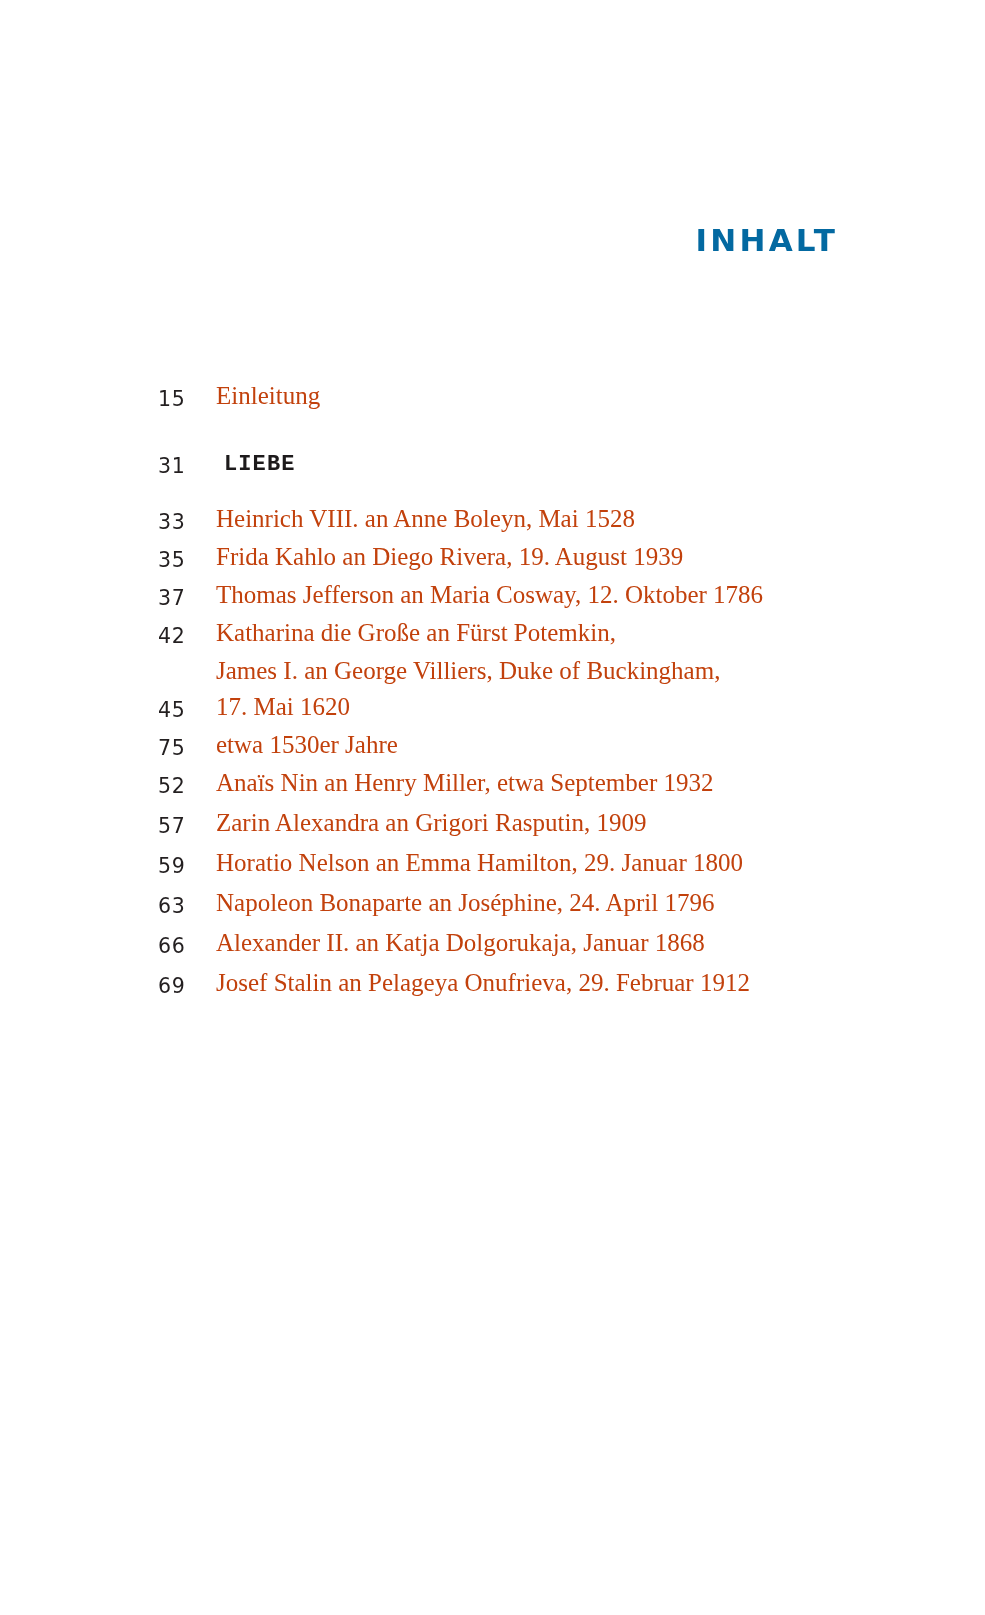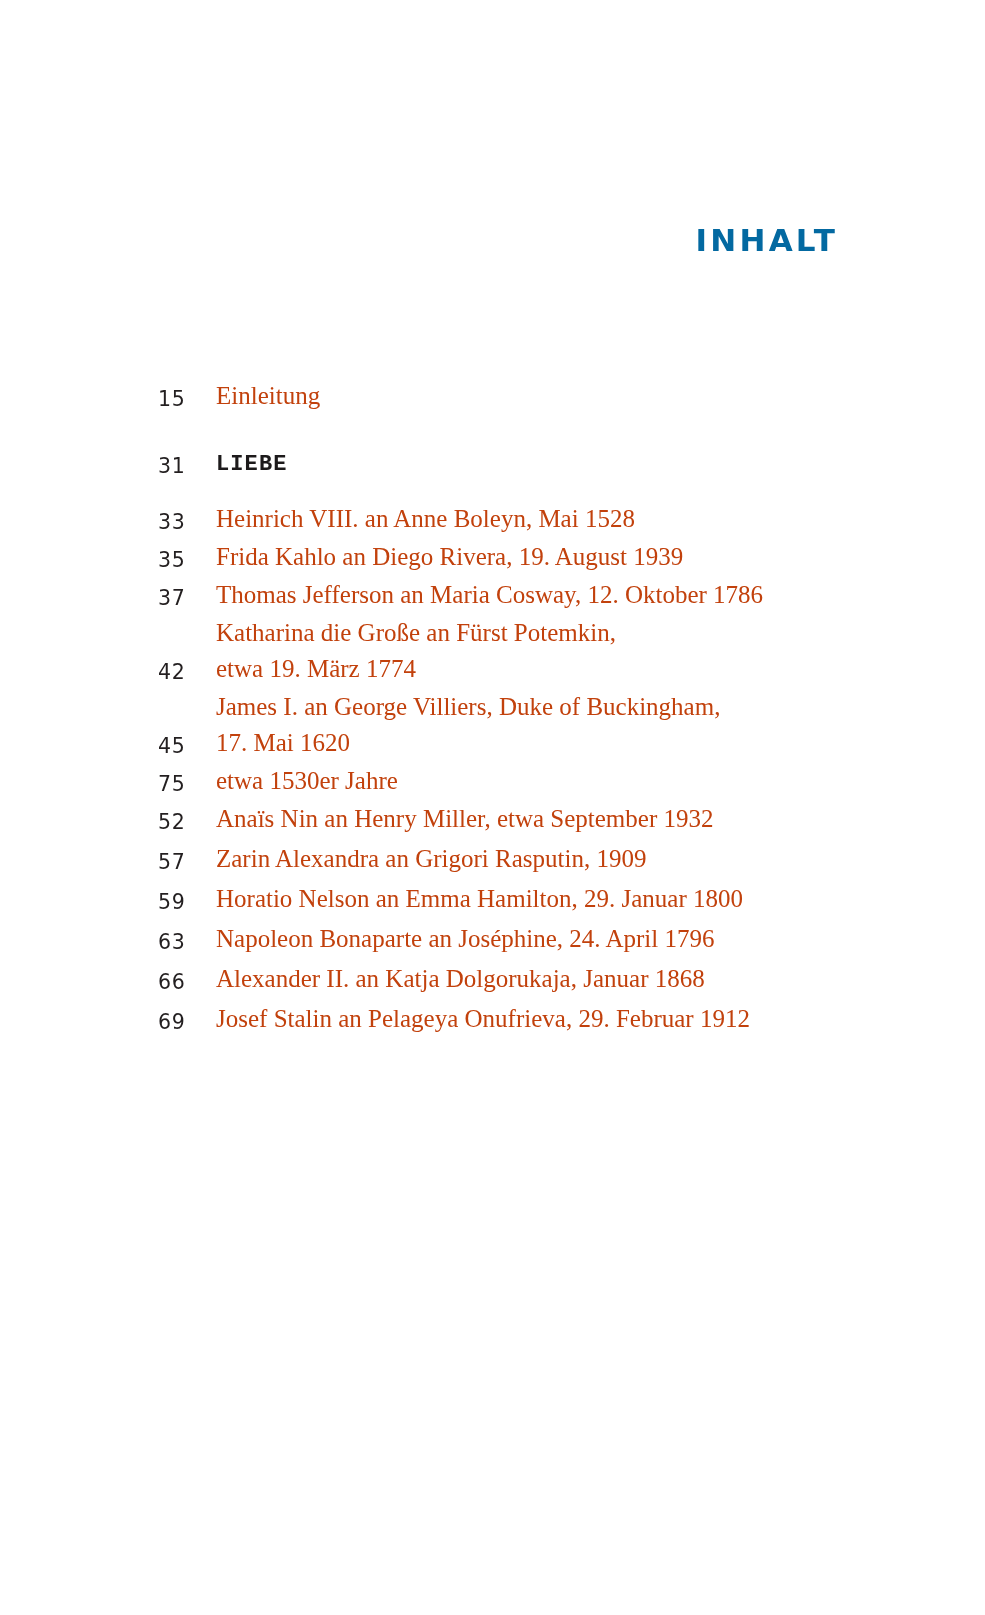--- a/index.html
+++ b/index.html
@@ -71,20 +71,21 @@
     line-height: 1.44;
     color: #c2410c;
   }
 
   
   .toc-entry.gap-large {
     margin-bottom: 34px;
   }
   .toc-entry.gap-medium {
     margin-bottom: 20px;
+    gap: 8px;
   }
   .toc-entry.gap-small {
     margin-bottom: 4px;
   }
   .toc-entry.gap-xsmall {
     margin-bottom: 2px;
   }
 
   
   .toc-entry.section .entry-text {
@@ -124,21 +125,21 @@
       <div class="toc-entry gap-xsmall">
         <div class="page-num">35</div>
         <div class="entry-text"><span>Frida Kahlo an Diego Rivera, 19. August 1939</span></div>
       </div>
       <div class="toc-entry gap-xsmall">
         <div class="page-num">37</div>
         <div class="entry-text"><span>Thomas Jefferson an Maria Cosway, 12. Oktober 1786</span></div>
       </div>
       <div class="toc-entry gap-xsmall">
         <div class="page-num">42</div>
-        <div class="entry-text"><span>Katharina die Große an Fürst Potemkin,</span><span class="second-line">etwa 19. März 1774</span></div>
+        <div class="entry-text"><span>Katharina die Große an Fürst Potemkin,</span></div>
       </div>
       <div class="toc-entry gap-xsmall">
         <div class="page-num">45</div>
         <div class="entry-text"><span>James I. an George Villiers, Duke of Buckingham,</span><span class="second-line">17. Mai 1620</span></div>
       </div>
       <div class="toc-entry gap-xsmall">
         <div class="page-num">75</div>
         <div class="entry-text"><span class="second-line">etwa 1530er Jahre</span></div>
       </div>
       <div class="toc-entry gap-small">

